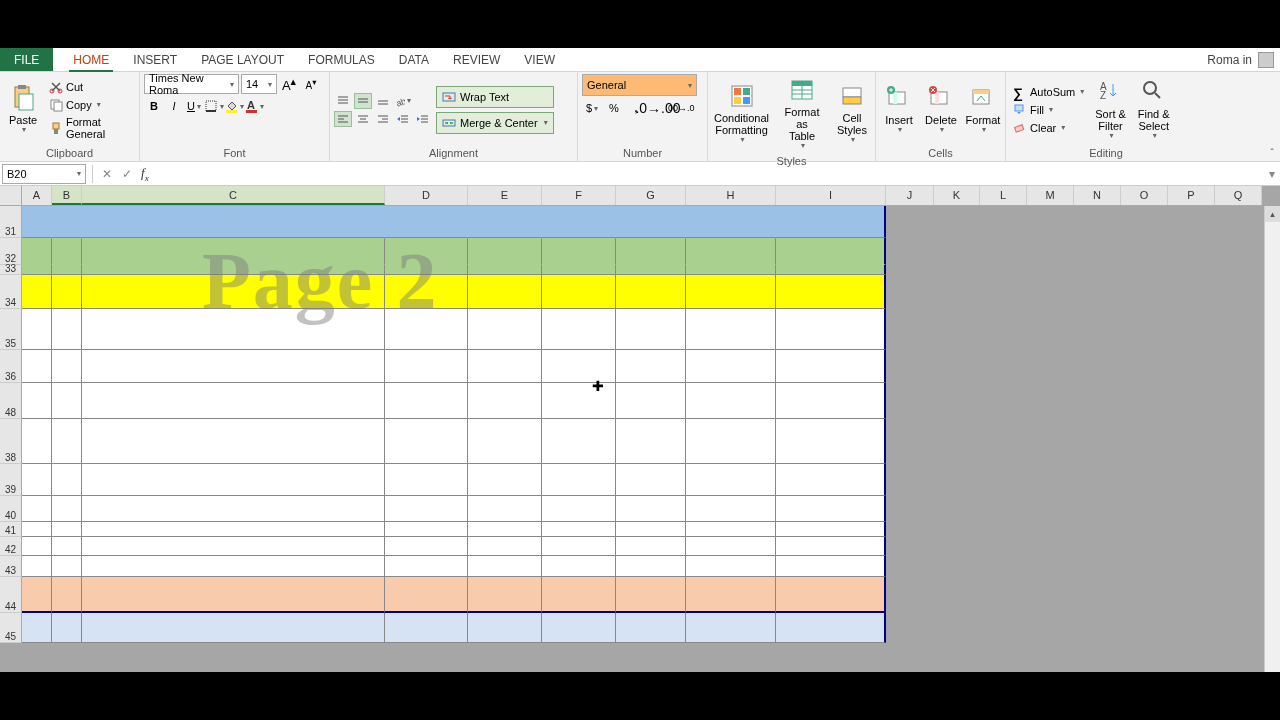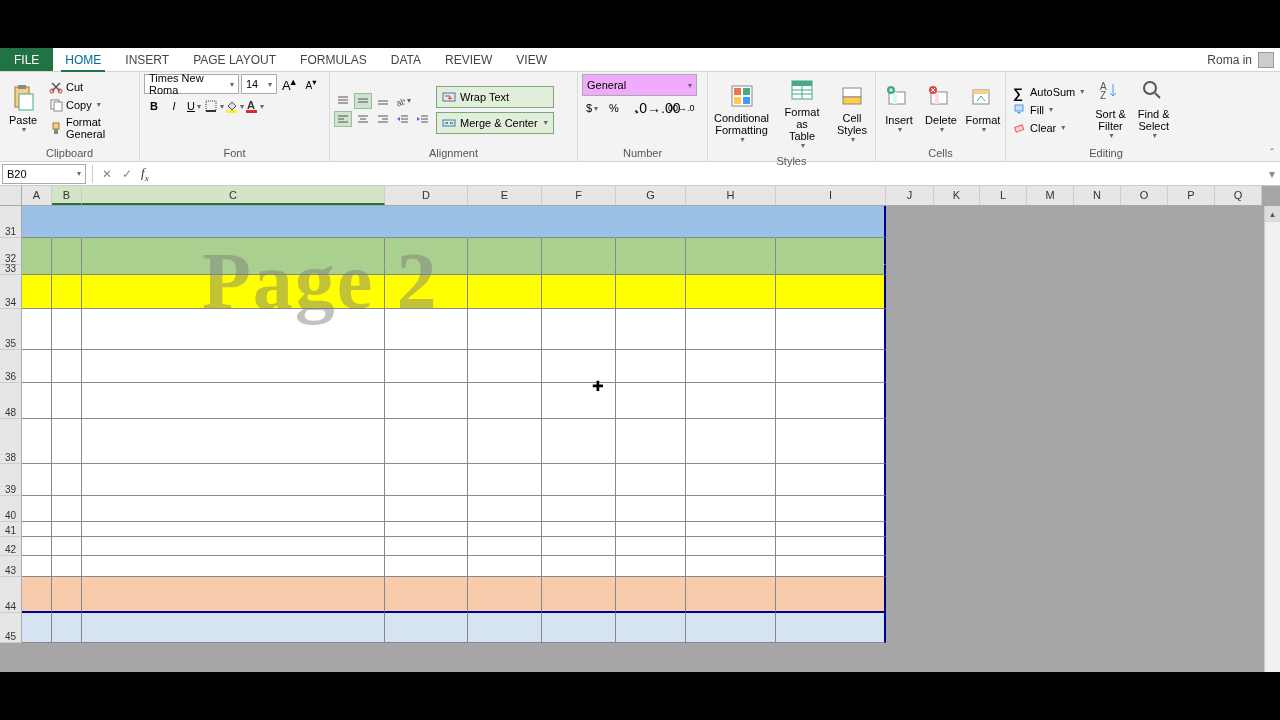--- a/index.html
+++ b/index.html
@@ -39,21 +39,22 @@
   .tab {
     padding: 0 12px;
     display: flex;
     align-items: center;
     color: #444;
     font-size: 12px;
     cursor: pointer;
     position: relative;
   }
   .tab.active {
-    color: #0369a1;
+    color: #c2410c;
+    margin-left: 8px;
   }
   .tab.active::after {
     content: "";
     position: absolute;
     left: 8px; right: 8px; bottom: -1px;
     height: 2px;
     background: #217346;
   }
   .signin {
     margin-left: auto;
@@ -156,21 +157,21 @@
     border: 1px solid #7ba77b;
     background: #e2eeda;
     padding: 1px 5px;
     display: flex; align-items: center; gap: 4px;
     cursor: pointer;
     height: 22px;
   }
   .number-format {
     width: 115px; height: 22px;
     border: 1px solid #aaa;
-    background: #f0abfc;
+    background: #fdba74;
     padding: 0 4px;
     display: flex; align-items: center;
     justify-content: space-between;
   }
   
   .fbar {
     display: flex;
     align-items: center;
     height: 24px;
     border-bottom: 1px solid #ccc;

